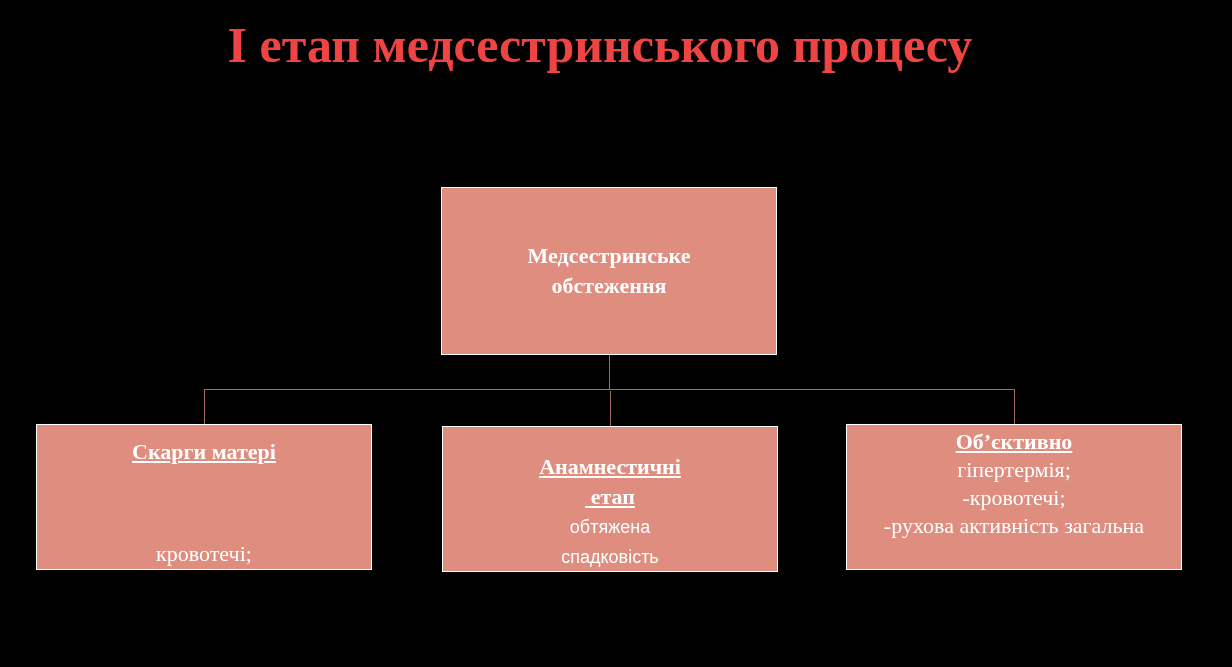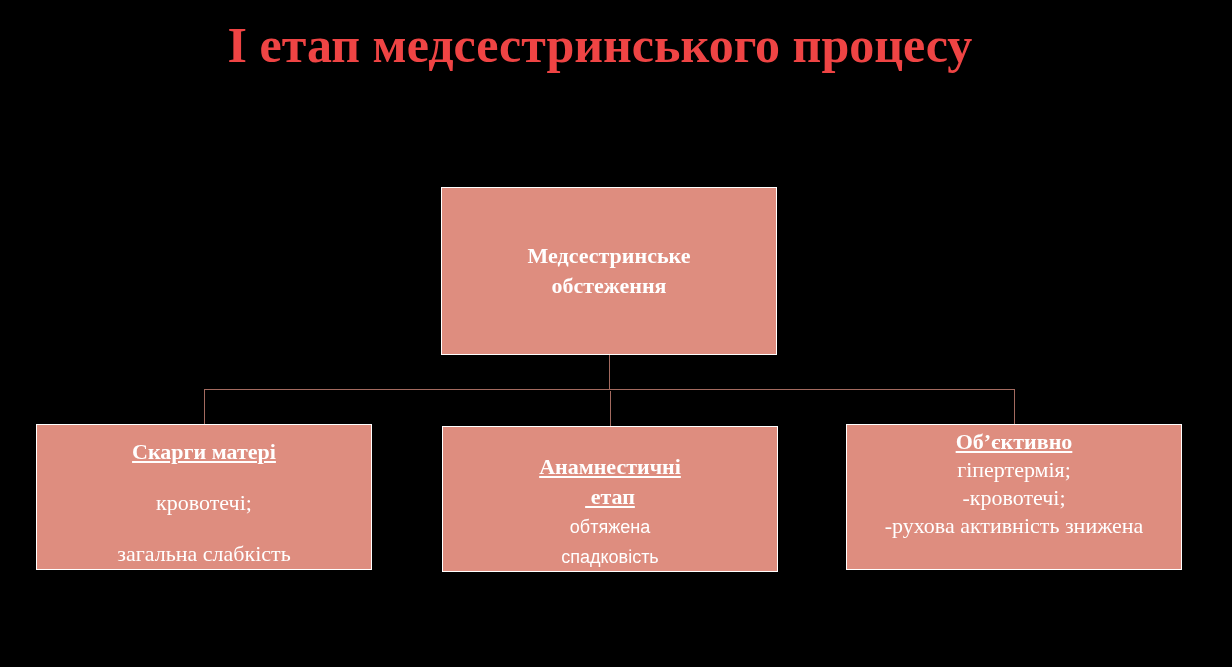--- a/index.html
+++ b/index.html
@@ -27,28 +27,27 @@
 <div class="line" style="left:1014px; top:389px; width:1px; height:35px;"></div>
 
 <div class="box root">
   <div>Медсестринське</div>
   <div>обстеження</div>
 </div>
 
 <div class="box child c1">
   <div class="head">Скарги матері</div>
   <div>кровотечі;</div>
-  <div>загальна слабкість</div>
 </div>
 
 <div class="box child c2">
   <div class="head">Анамнестичні</div>
   <div class="head" style="white-space:pre;"> етап</div>
   <div class="sans">обтяжена</div>
   <div class="sans">спадковість</div>
 </div>
 
 <div class="box child c3">
   <div class="head">Об’єктивно</div>
   <div>гіпертермія;</div>
   <div>-кровотечі;</div>
-  <div>-рухова активність знижена</div>
+  <div>-рухова активність загальна</div>
 </div>
 
 </body></html>

